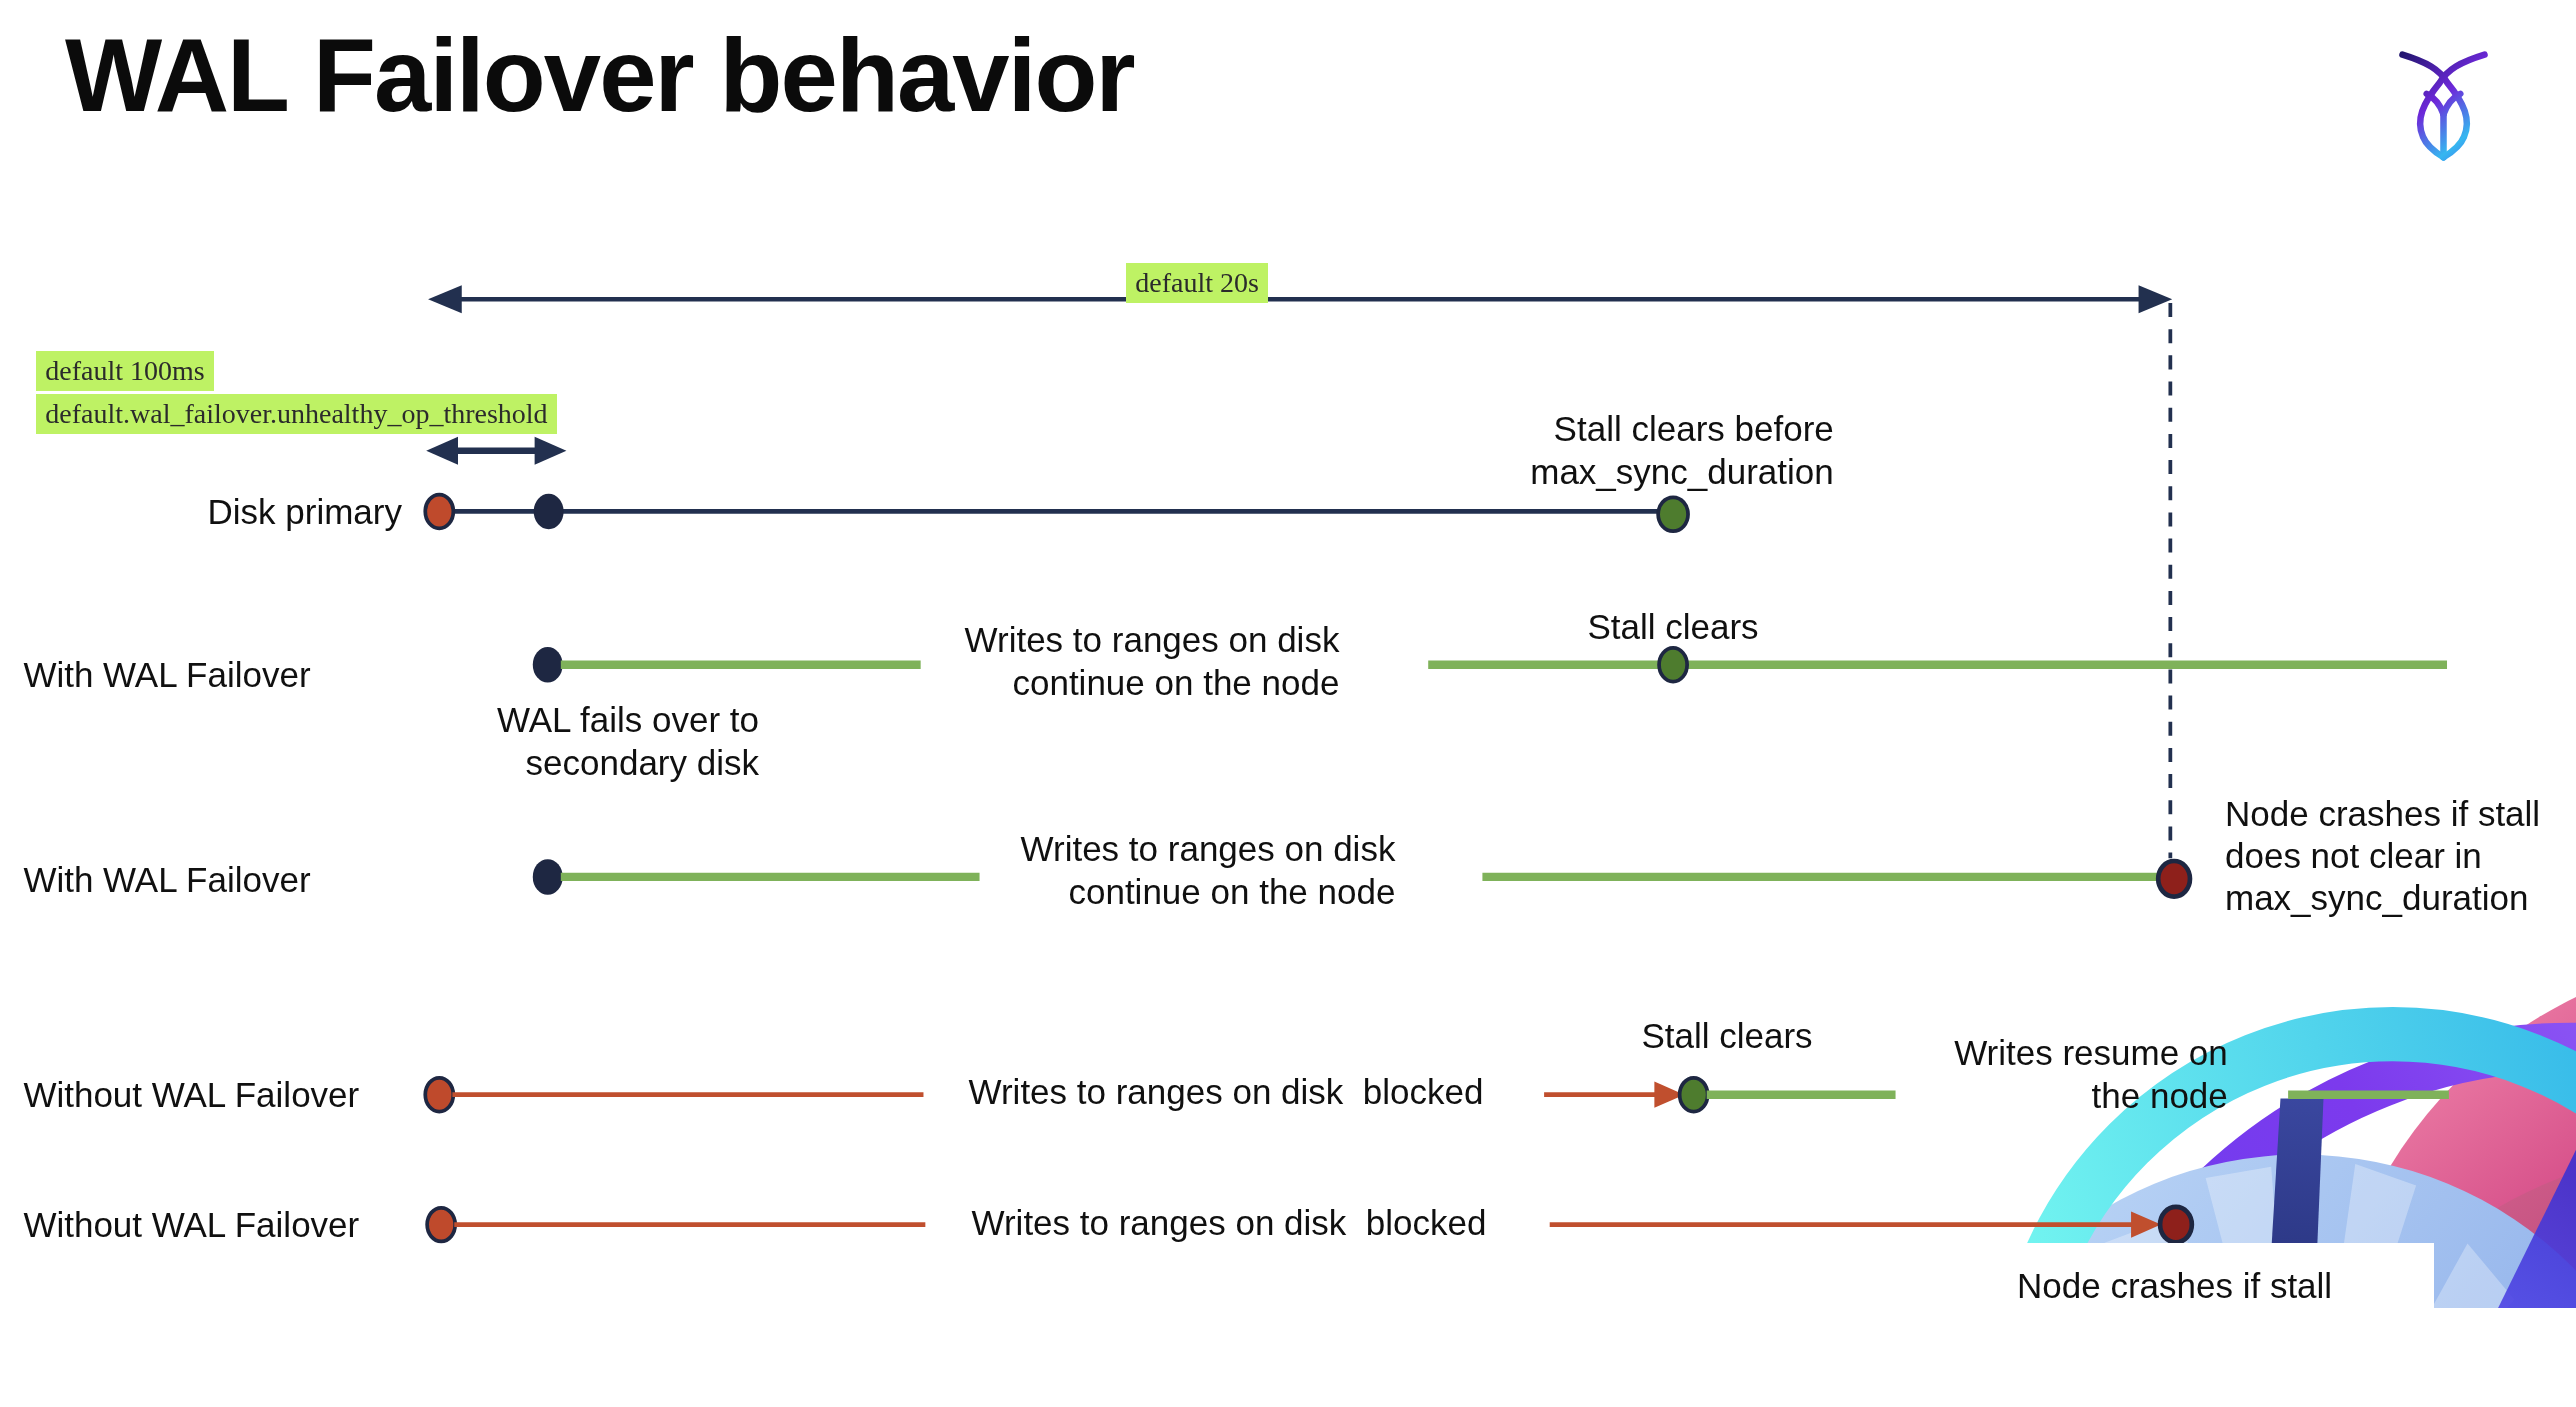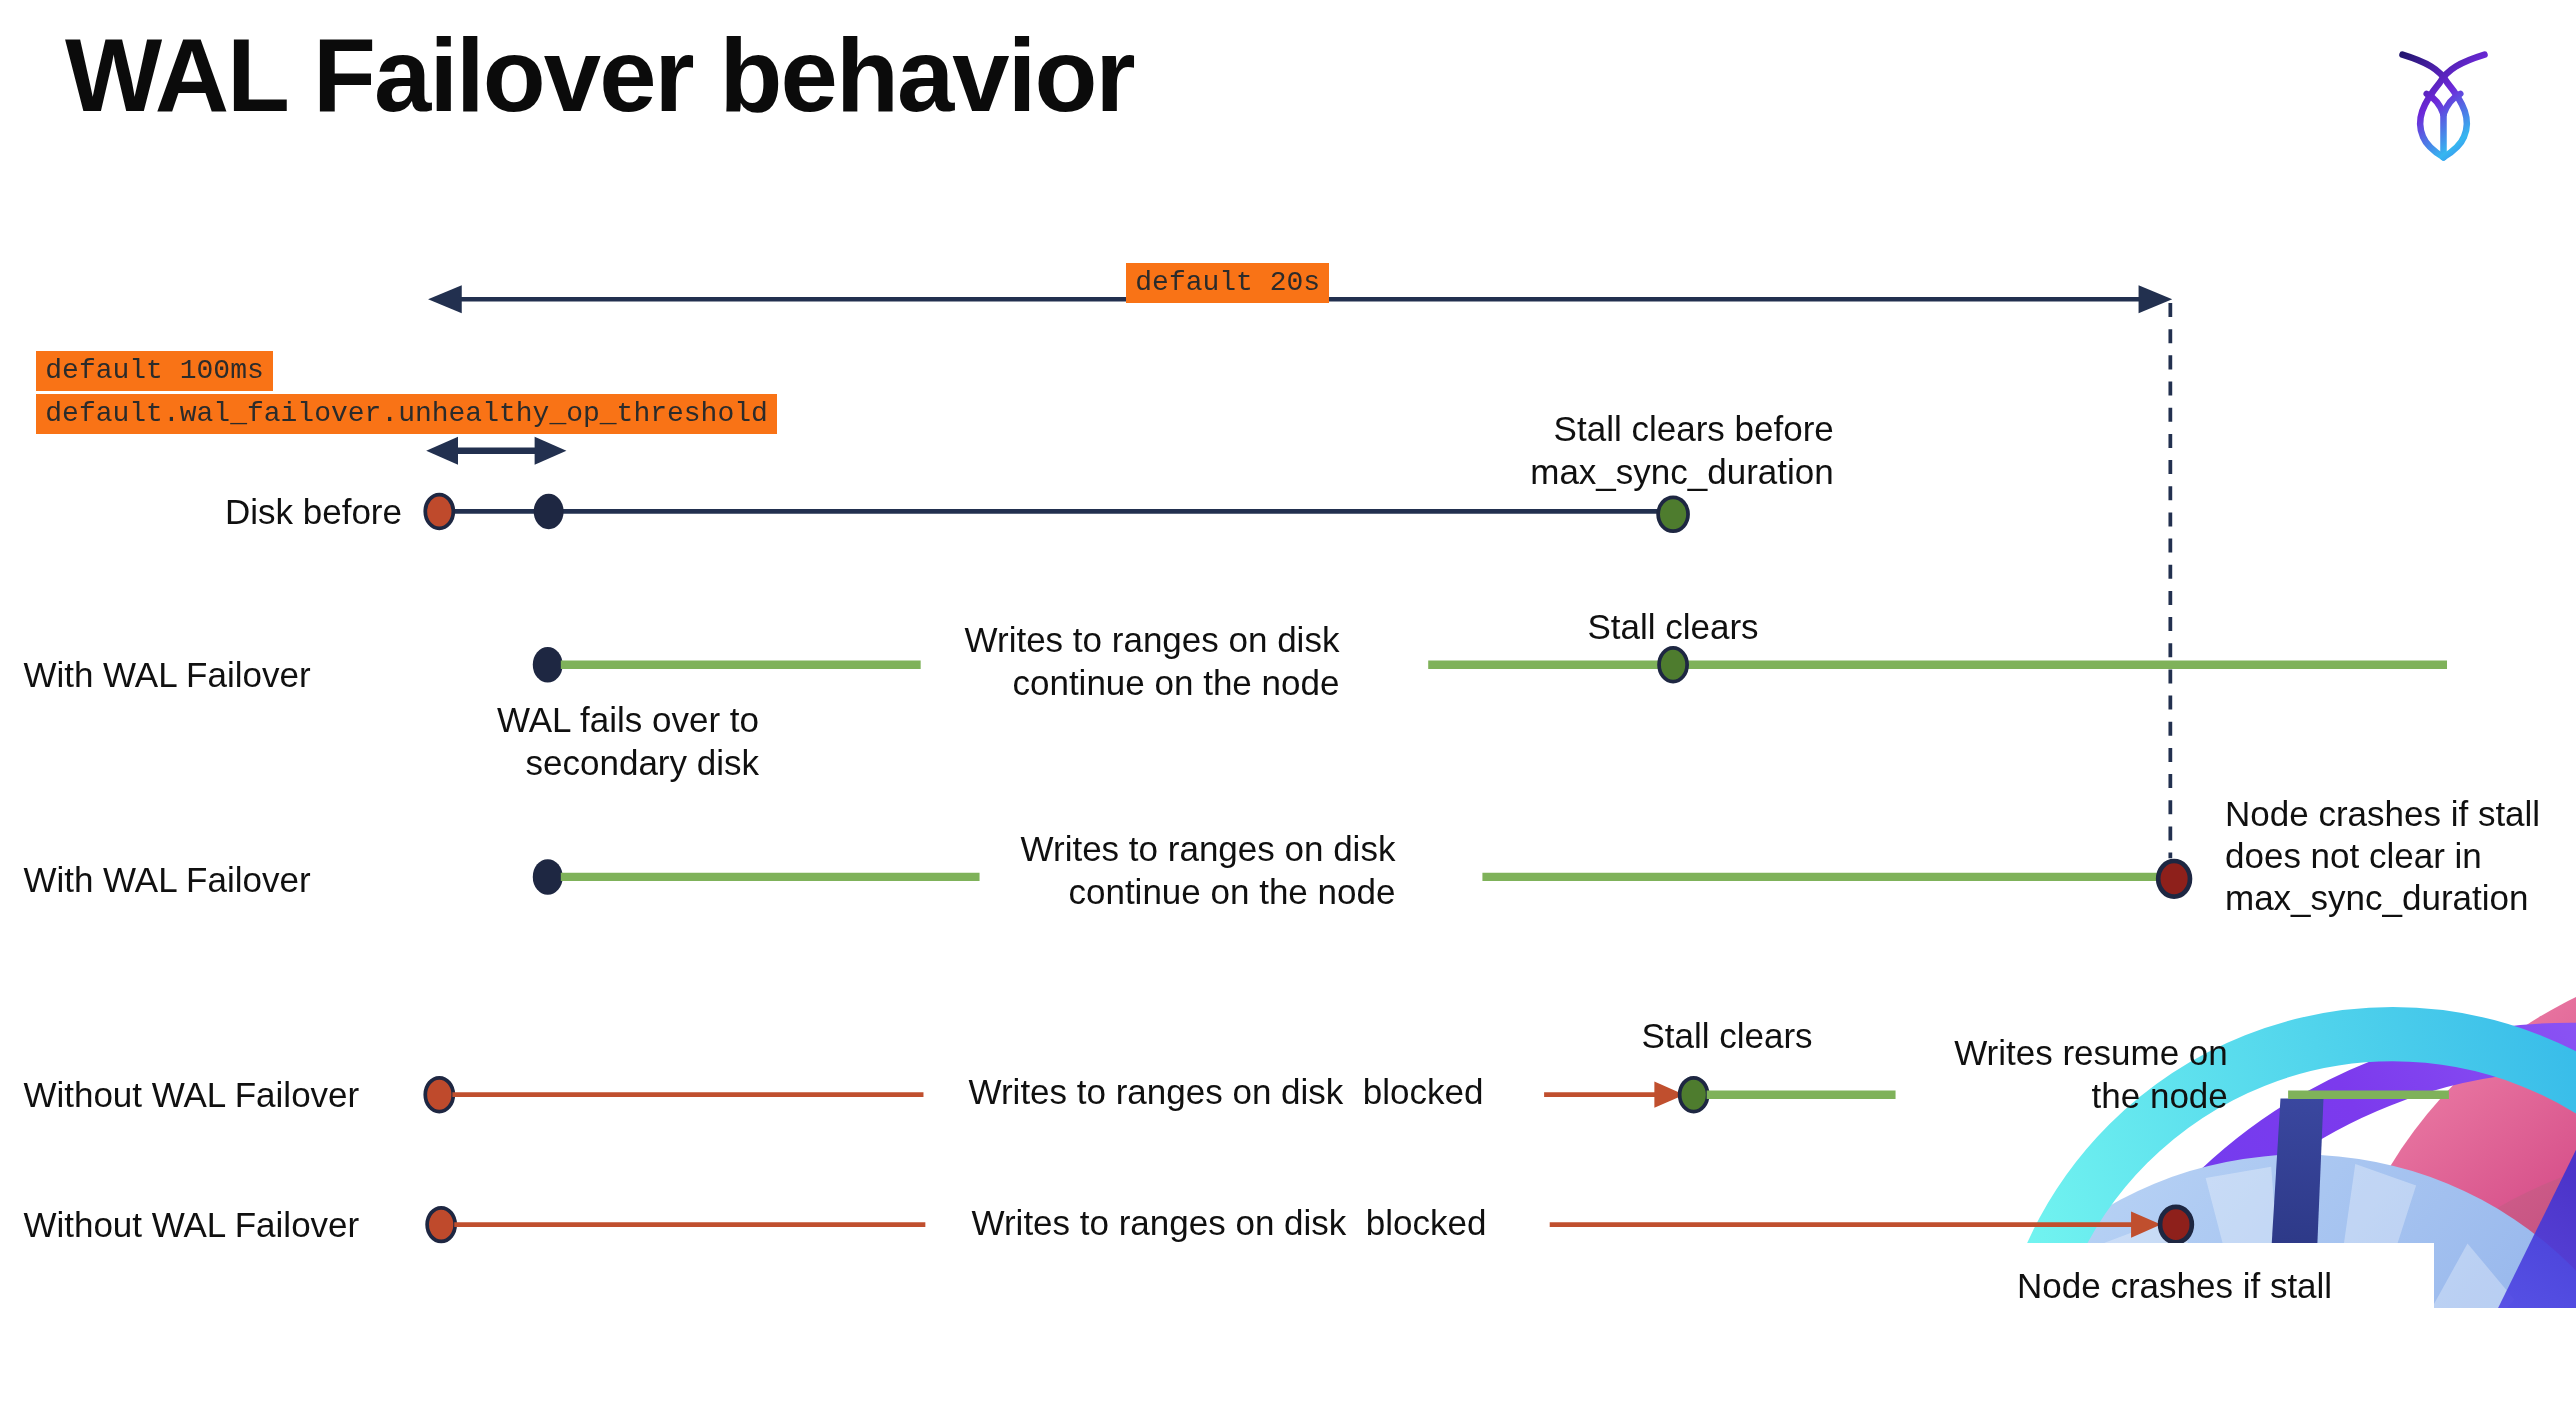--- a/index.html
+++ b/index.html
@@ -1,21 +1,21 @@
 <!DOCTYPE html>
 <html style="font-size:15px"><head>
 <meta charset="utf-8">
 <style>
   html,body{margin:0;padding:0;background:#ffffff;}
   #stage{position:relative;width:2576px;height:1308px;overflow:hidden;background:#ffffff;
          font-family:"Liberation Sans", sans-serif;color:#101010;}
   .abs{position:absolute;}
   #title{left:65px;top:17px;font-size:103px;font-weight:800;letter-spacing:-1.9px;color:#0b0b0b;}
-  .chip{font-family:Liberation Mono, monospace;font-size:28px;color:#2b2b2b;
-        background:#f97316;padding:2.8px 9.3px;white-space:pre;line-height:34px;}
+  .chip{font-family:Liberation Serif, serif;font-size:28px;color:#2b2b2b;
+        background:#bef264;padding:2.8px 9.3px;white-space:pre;line-height:34px;}
   .lbl{font-size:35px;line-height:43px;color:#101010;white-space:pre-wrap;}
   .center{transform:translate(-50%,-50%);text-align:right;}
   .rowlabel{font-size:35px;line-height:41px;color:#101010;}
   #bottom-bar{left:0;top:1376px;width:2576px;height:32px;
       background:linear-gradient(90deg,#70f2e9 0%,#6fc0f1 30%,#6b8df7 52%,#5a55f1 78%,#4f46e8 100%);}
   #crash-box{left:1989px;top:1243px;width:445px;height:165px;background:#ffffff;}
   svg{display:block;}
   .z1{z-index:1}.z2{z-index:2}.z3{z-index:3}.z4{z-index:4}.z5{z-index:5}
 </style>
 </head>
@@ -151,21 +151,21 @@
       <path d="M 52,118 L 52,72"></path>
       <path d="M 52,72 C 48,60 42,54 34,50"></path>
       <path d="M 52,72 C 56,60 62,54 70,50"></path>
     </g>
   </svg>
 
   <div class="abs z4 chip" style="left:1126px;top:263px">default 20s</div>
   <div class="abs z4 chip" style="left:36px;top:351px">default 100ms</div>
   <div class="abs z4 chip" style="left:36px;top:394px">default.wal_failover.unhealthy_op_threshold</div>
 
-  <div class="abs z4 rowlabel" style="left:122px;top:491px;width:280px;text-align:right">Disk before</div>
+  <div class="abs z4 rowlabel" style="left:122px;top:491px;width:280px;text-align:right">Disk primary</div>
   <div class="abs z4 rowlabel" style="left:23.4px;top:654px">With WAL Failover</div>
   <div class="abs z4 rowlabel" style="left:23.4px;top:859px">With WAL Failover</div>
   <div class="abs z4 rowlabel" style="left:23.4px;top:1074px">Without WAL Failover</div>
   <div class="abs z4 rowlabel" style="left:23.4px;top:1204px">Without WAL Failover</div>
 
   <div class="abs z4 lbl center" style="left:1682px;top:450px">Stall clears before
 max_sync_duration</div>
   <div class="abs z4 lbl center" style="left:628px;top:741px">WAL fails over to
 secondary disk</div>
   <div class="abs z4 lbl center" style="left:1152px;top:661px">Writes to ranges on disk

